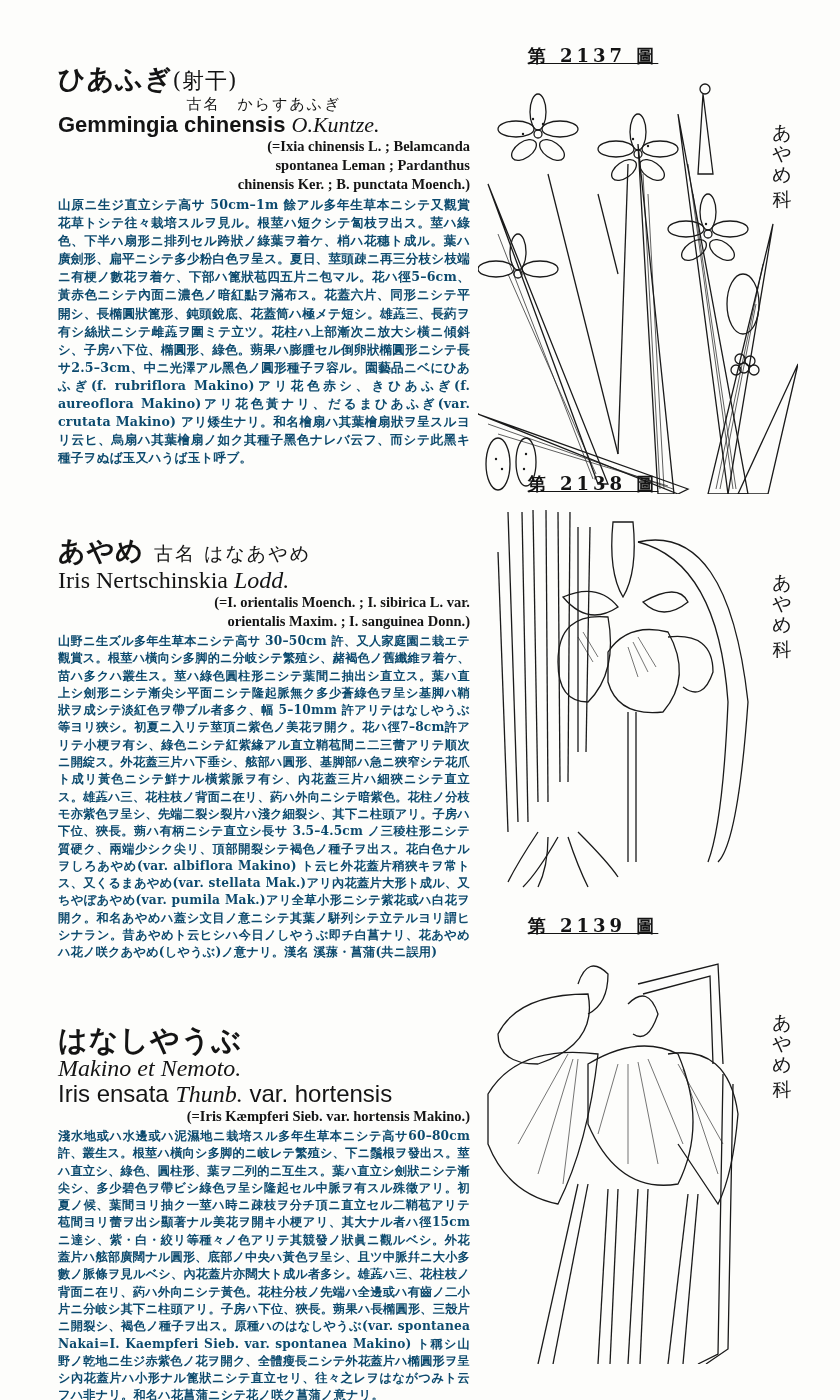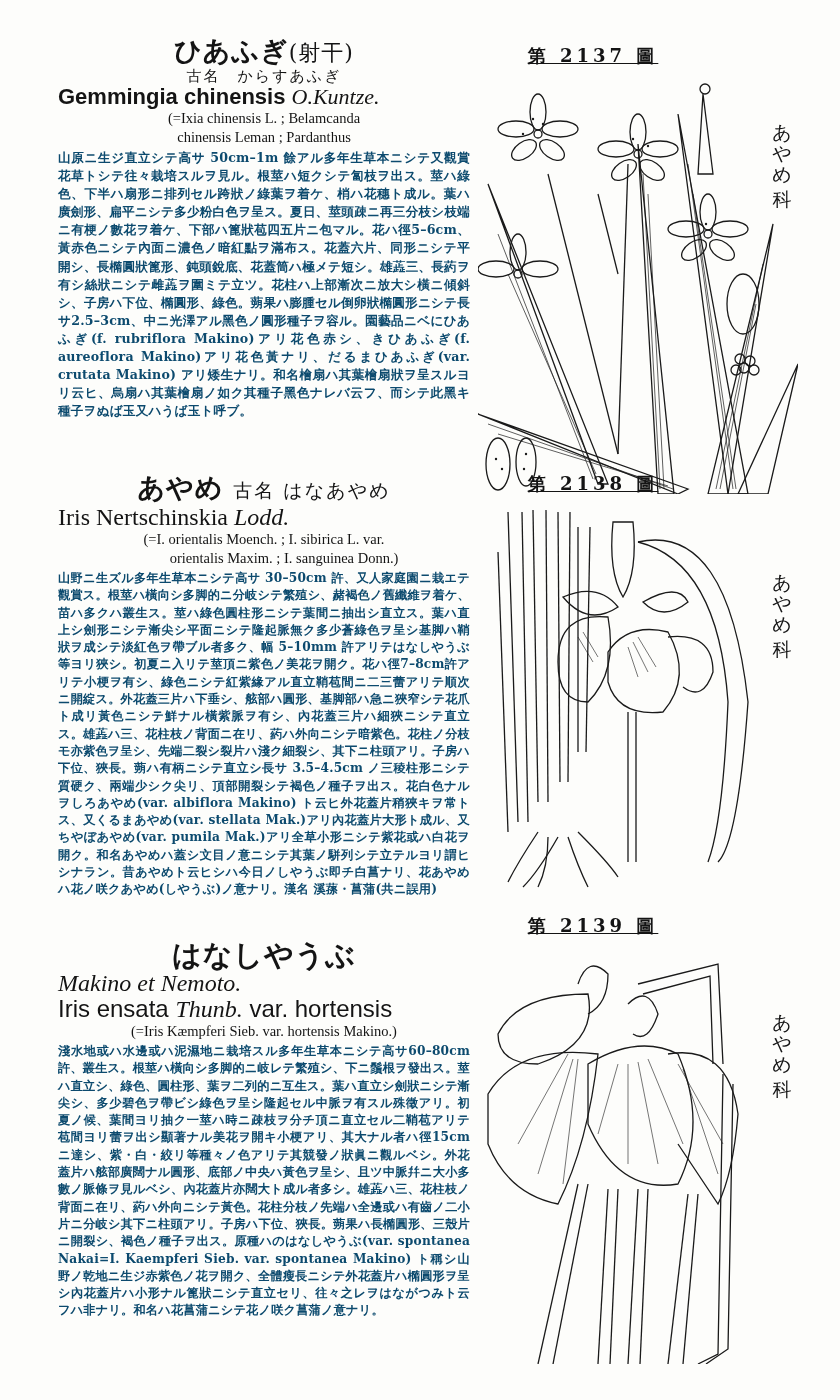--- a/index.html
+++ b/index.html
@@ -9,34 +9,35 @@
     color: #141414;
     position: relative;
     overflow: hidden;
     font-family: "DejaVu Serif", "Liberation Serif", serif;
   }
   .col-text {
     position: absolute; left: 58px; top: 36px; width: 412px;
   }
   .entry { margin: 0; }
   .jp-title {
-    text-align: center; font-weight: bold; font-size: 27px; line-height: 30px;
+    text-align: left; font-weight: bold; font-size: 27px; line-height: 30px;
     letter-spacing: 1px;
+    margin-top: 28px;
   }
   .jp-title .kanji { font-weight: normal; font-size: 22px; }
   .jp-title .aside { font-weight: normal; font-size: 19px; margin-left: 10px; letter-spacing: 2px; }
   .old-name { text-align: center; font-size: 15px; line-height: 16px; letter-spacing: 2px; }
   .sci {
     text-align: left; font-family: "Liberation Sans", sans-serif;
     font-size: 22px; line-height: 25px; font-weight: 600;
   }
   .sci i, .syn i { font-family: "Liberation Serif", serif; font-style: italic; font-weight: normal; }
   .syn {
-    text-align: center; font-size: 14.5px; line-height: 19px;
-    font-family: "Liberation Serif", serif; font-weight: normal;
+    text-align: right; font-size: 14.5px; line-height: 19px;
+    font-family: "Liberation Serif", serif; font-weight: bold;
   }
   .body-text {
     font-size: 12.6px; line-height: 18.1px; text-align: justify; letter-spacing: 0.2px;
     font-weight: bold; color: #0c4a6e;
   }
   .body-text.small { font-size: 12.2px; line-height: 17.3px; }
   .col-fig { position: absolute; left: 478px; width: 362px; }
   .fig-label {
     text-align: center; font-size: 18px; font-weight: bold; letter-spacing: 4px;
     width: 230px;
@@ -60,21 +61,22 @@
   <section class="entry">
     <div class="jp-title">
       <span>ひあふぎ</span><span class="kanji">(射干)</span>
     </div>
     <div class="old-name">古名　からすあふぎ</div>
     <div class="sci">
       <span>Gemmingia chinensis</span>
       <i>O.Kuntze.</i>
     </div>
     <div class="syn">(=Ixia chinensis L. ; Belamcanda</div>
-    <div class="syn">chinensis Leman ; Pardanthus</div>
+    <div class="syn">spontanea Leman ; Pardanthus</div>
+    <div class="syn">chinensis Ker. ; B. punctata Moench.)</div>
     <p class="body-text" style="margin:2px 0 0 0; height:312px;">山原ニ生ジ直立シテ高サ 50cm–1m 餘アル多年生草本ニシテ又觀賞花草トシテ往々栽培スルヲ見ル。根莖ハ短クシテ匐枝ヲ出ス。莖ハ綠色、下半ハ扇形ニ排列セル跨狀ノ綠葉ヲ着ケ、梢ハ花穗ト成ル。葉ハ廣劍形、扁平ニシテ多少粉白色ヲ呈ス。夏日、莖頭疎ニ再三分枝シ枝端ニ有梗ノ數花ヲ着ケ、下部ハ篦狀苞四五片ニ包マル。花ハ徑5–6cm、黃赤色ニシテ內面ニ濃色ノ暗紅點ヲ滿布ス。花蓋六片、同形ニシテ平開シ、長橢圓狀篦形、鈍頭銳底、花蓋筒ハ極メテ短シ。雄蕋三、長葯ヲ有シ絲狀ニシテ雌蕋ヲ圍ミテ立ツ。花柱ハ上部漸次ニ放大シ橫ニ傾斜シ、子房ハ下位、橢圓形、綠色。蒴果ハ膨腫セル倒卵狀橢圓形ニシテ長サ2.5–3cm、中ニ光澤アル黑色ノ圓形種子ヲ容ル。園藝品ニベにひあふぎ(f. rubriflora Makino)アリ花色赤シ、きひあふぎ(f. aureoflora Makino)アリ花色黃ナリ、だるまひあふぎ(var. crutata Makino) アリ矮生ナリ。和名檜扇ハ其葉檜扇狀ヲ呈スルヨリ云ヒ、烏扇ハ其葉檜扇ノ如ク其種子黑色ナレバ云フ、而シテ此黑キ種子ヲぬば玉又ハうば玉ト呼ブ。</p>
   </section>
 
   <section class="entry" style="margin-top:12px;">
     <div class="jp-title">
       <span>あやめ</span><span class="aside">古名 はなあやめ</span>
     </div>
     <div class="sci" style="font-weight:normal;font-family:'Liberation Serif',serif;font-size:24px;">
       <span>Iris Nertschinskia</span>
       <i>Lodd.</i>

